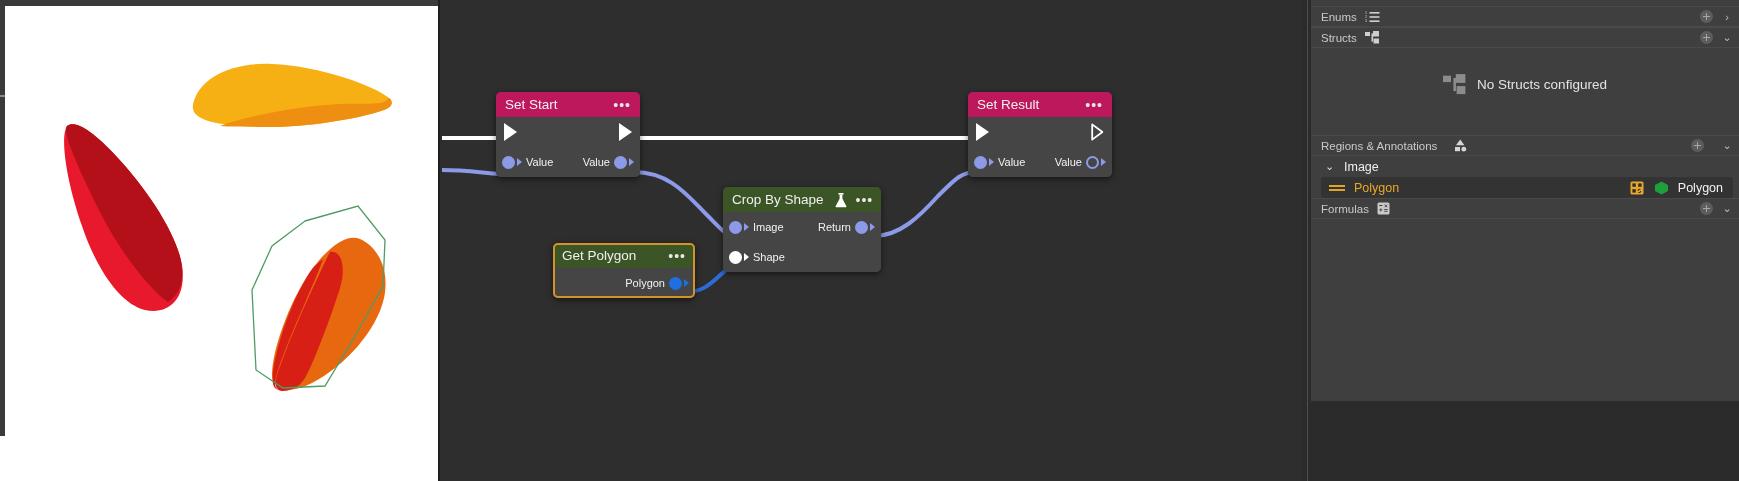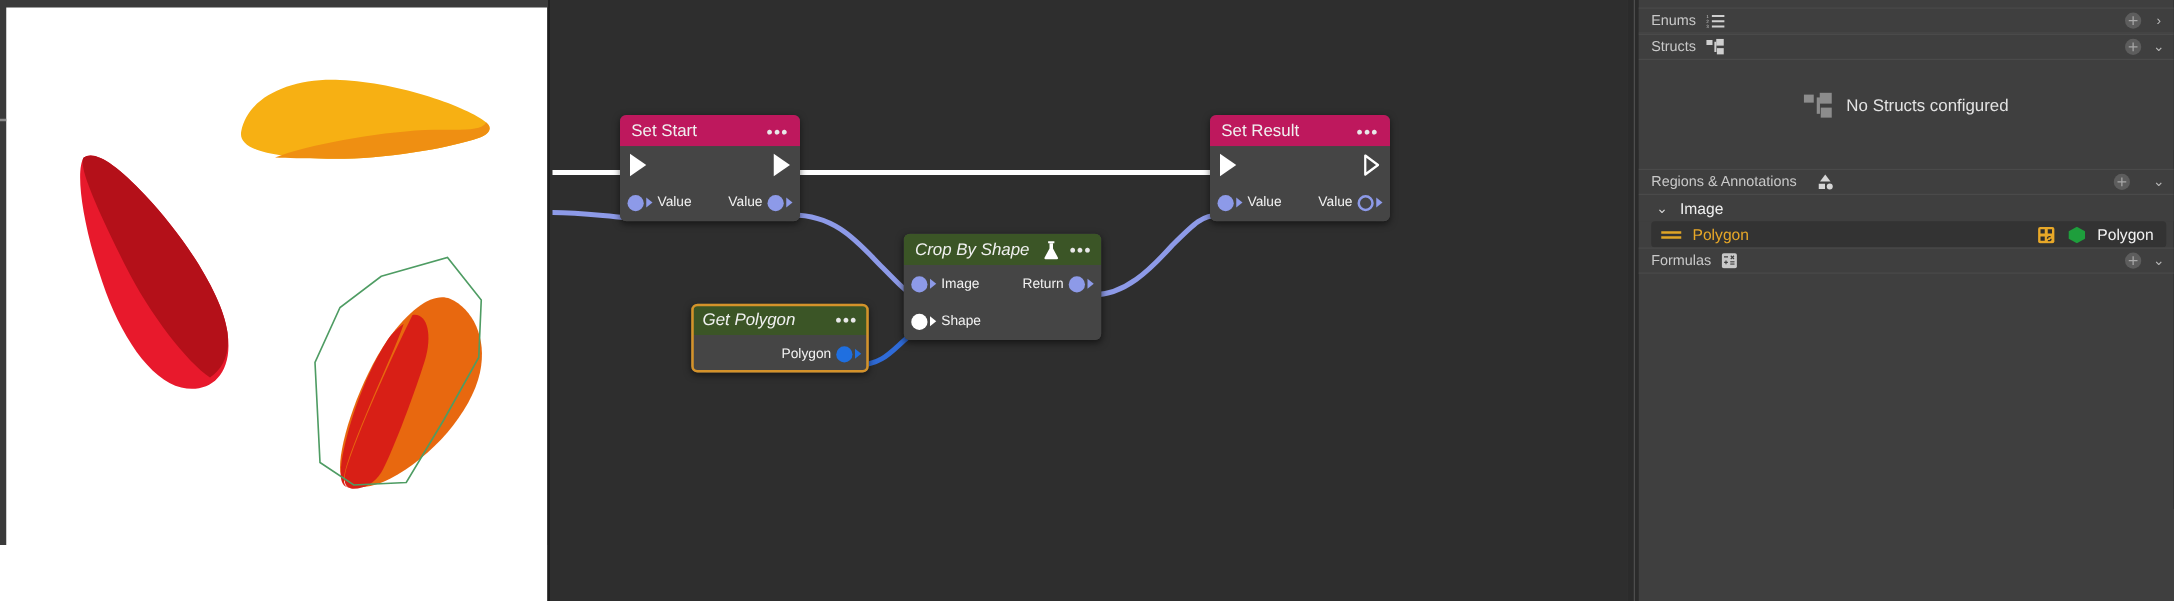--- a/index.html
+++ b/index.html
@@ -69,21 +69,21 @@
   }
   .node.selected { outline: 2px solid #d4922a; outline-offset: -2px; }
   .node-header {
     height: 25px;
     display: flex; align-items: center;
     padding: 0 9px;
     color: #f0f0f0;
     font-size: 13.5px;
   }
   .node-header.blue  { background: #be185d; }
-  .node-header.green { background: #3b5526; font-style: italic; }
+  .node-header.green { background: #3b5526; }
   .node-title { white-space: nowrap; }
   .node-header .spacer { flex: 1 1 auto; min-width: 10px; }
   .flask-icon { width: 14px; height: 16px; margin-right: 8px; flex: none; }
   .dots-icon { letter-spacing: 1px; font-size: 14px; line-height: 8px;
                color: #e8e8e8; flex: none; }
   .node-body { padding: 0; background: #454545; }
 
   .exec-row {
     height: 30px;
     display: flex; align-items: center; justify-content: space-between;
@@ -124,21 +124,21 @@
   }
   .arrowlet.white { border-left-color: #ffffff; }
   .arrowlet.blue  { border-left-color: #1f6fe0; }
   .port-label { color: #f2f2f2; font-size: 11px; white-space: nowrap; }
   .row-spacer { flex: 1 1 auto; min-width: 6px; }
 
   
   #right-panel {
     position: absolute;
     left: 1302px; top: 0;
-    width: 437px; height: 481px;
+    width: 437px; height: 401px;
     background: #3f3f3f;
   }
   #right-panel .panel-gutter {
     position: absolute; left: 0; top: 0; width: 9px; height: 481px;
     background: #2b2b2b;
   }
   #right-panel .gutter-line {
     position: absolute; left: 5px; top: 0; width: 1px; height: 481px;
     background: #4d4d4d;
   }

